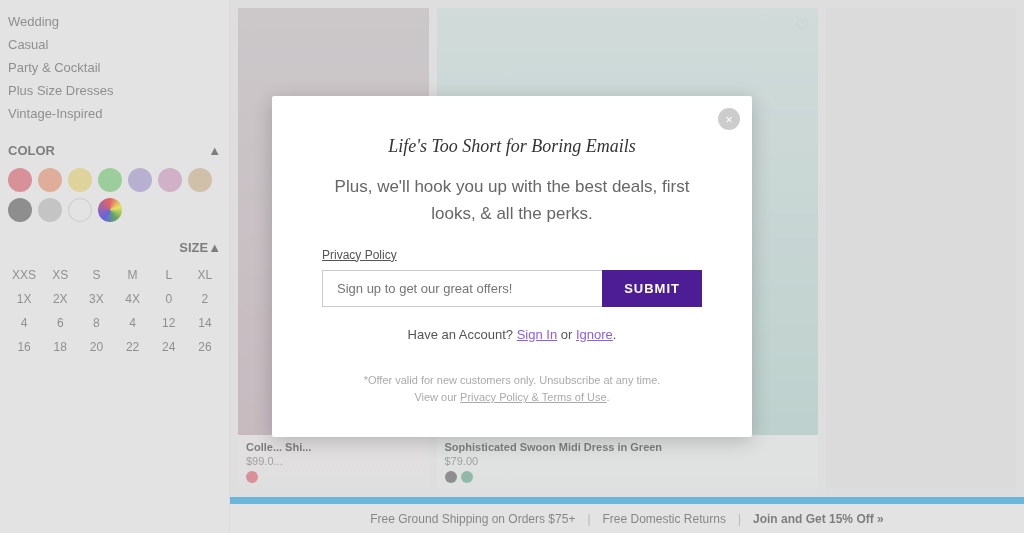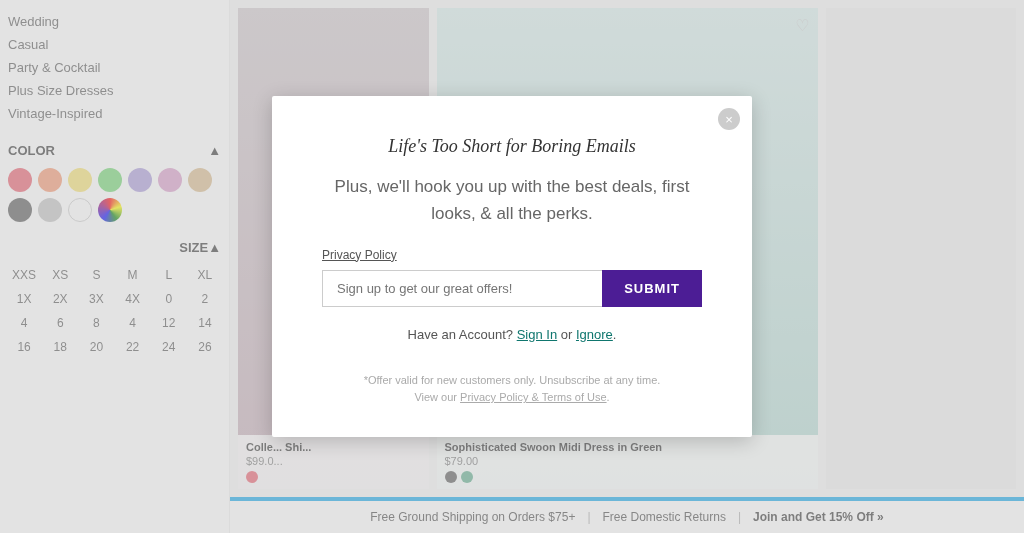--- a/index.html
+++ b/index.html
@@ -142,21 +142,21 @@
     }
     .dress-partial-info {
       background: rgba(255,255,255,0.9);
       padding: 6px 8px;
       width: 100%;
     }
 
     
     .bottom-bar {
       background: #fff;
-      border-top: 4px solid #0ea5e9;
+      border-top: 7px solid #0ea5e9;
       height: 36px;
       display: flex;
       align-items: center;
       justify-content: center;
       gap: 0;
       font-size: 12px;
       color: #444;
     }
     .bottom-bar-divider {
       color: #aaa;
@@ -257,21 +257,21 @@
       letter-spacing: 1px;
       cursor: pointer;
       text-transform: uppercase;
     }
     .modal-account {
       font-size: 13px;
       color: #555;
       margin-bottom: 30px;
     }
     .modal-account a {
-      color: #0f766e;
+      color: #8b5cf6;
       text-decoration: underline;
       cursor: pointer;
     }
     .modal-fine-print {
       font-size: 11px;
       color: #aaa;
       line-height: 1.6;
     }
     .modal-fine-print a {
       color: #aaa;

